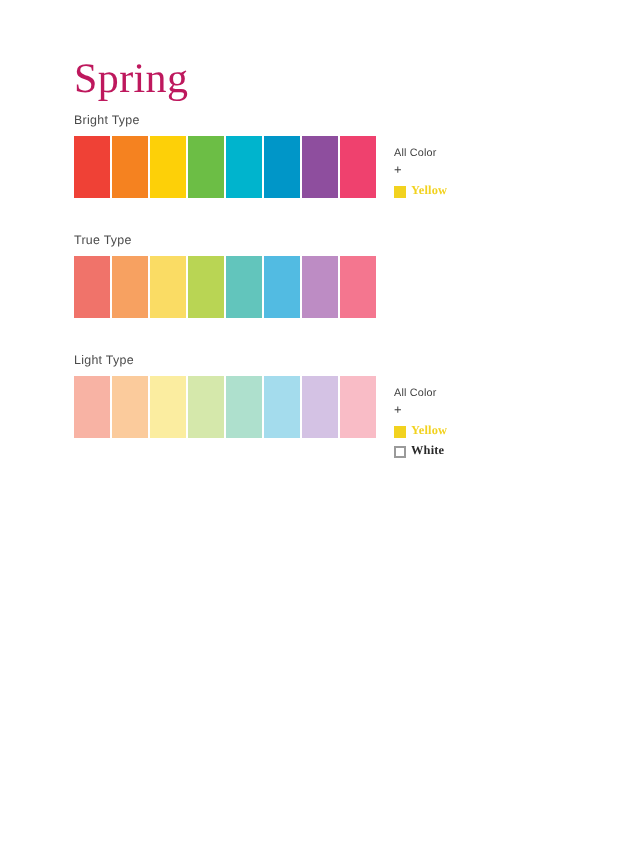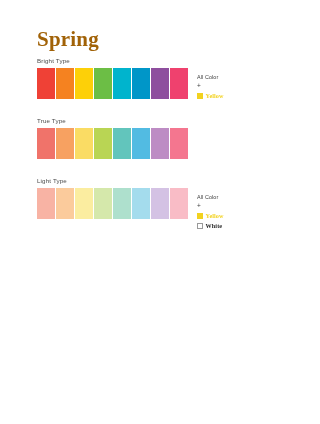--- a/index.html
+++ b/index.html
@@ -20,25 +20,25 @@
     left: 0; top: 0;
     width: 300px;
     height: 424px;
     background: #ffffff;
   }
   .page-title {
     position: absolute;
     left: 37px;
     top: 27px;
     font-family: "Liberation Serif", serif;
-    font-weight: bold;
+    font-weight: normal;
     font-size: 21px;
     line-height: 24px;
     letter-spacing: 0.2px;
-    color: #a16207;
+    color: #be185d;
     margin: 0;
   }
   .section {
     position: absolute;
     left: 37px;
   }
   .section-bright { top: 57px; }
   .section-true   { top: 117px; }
   .section-light  { top: 177px; }
 

